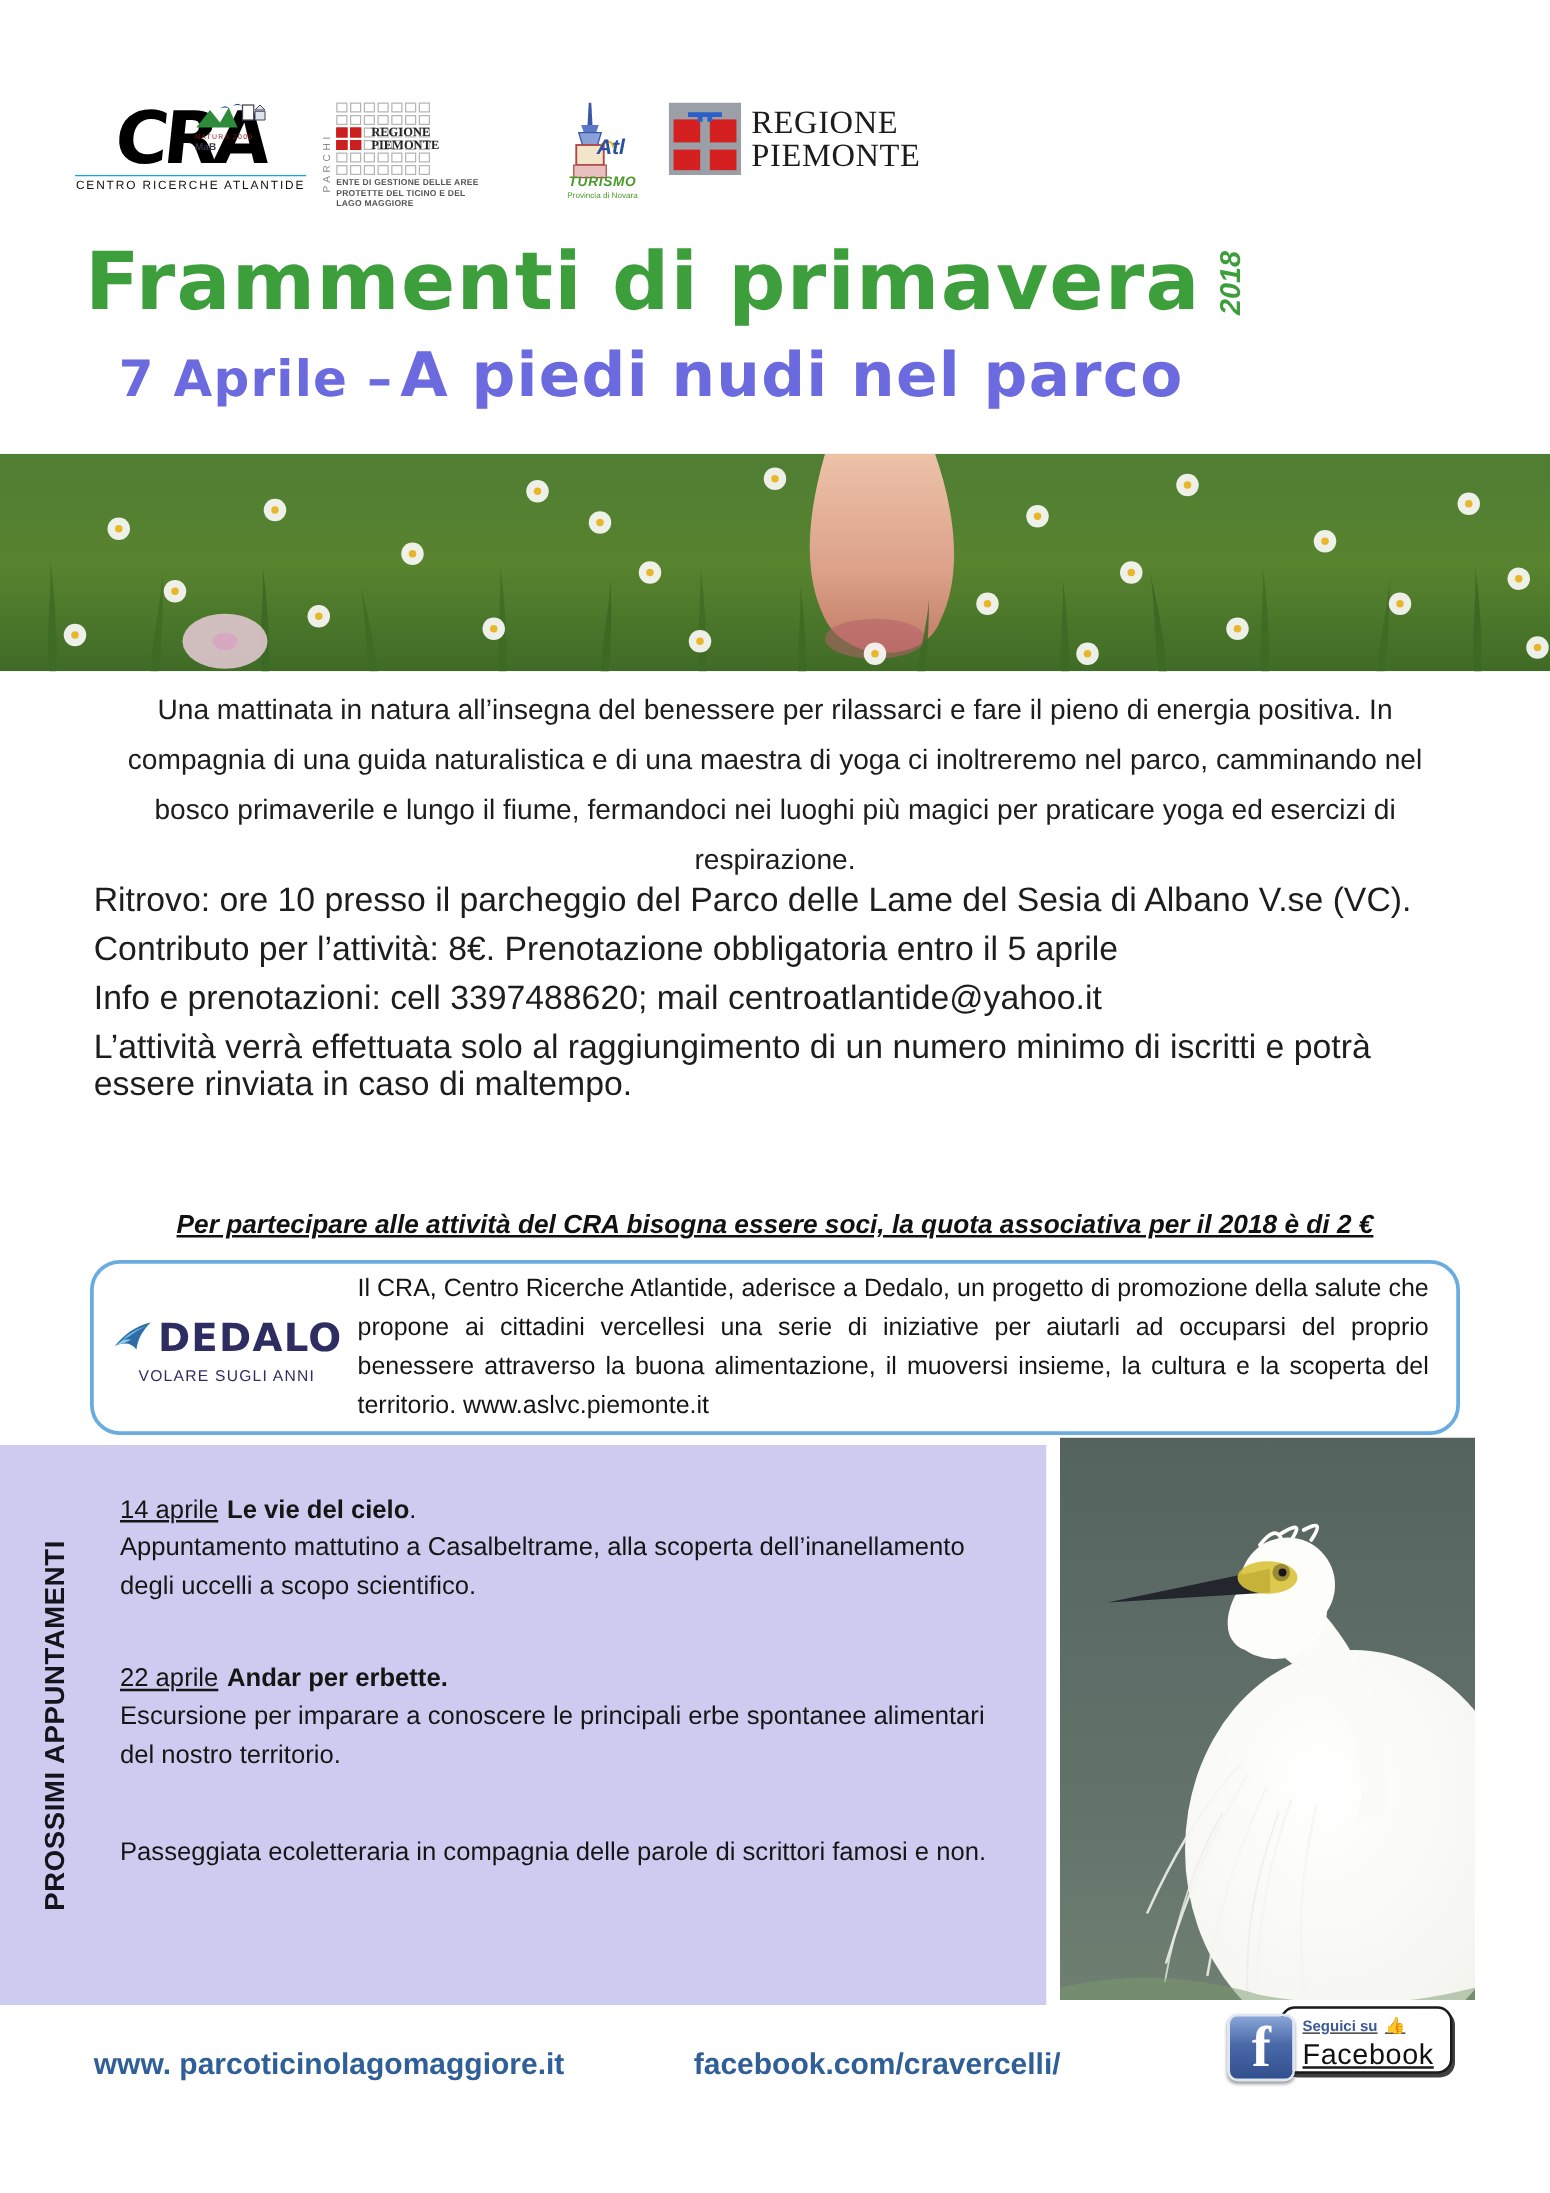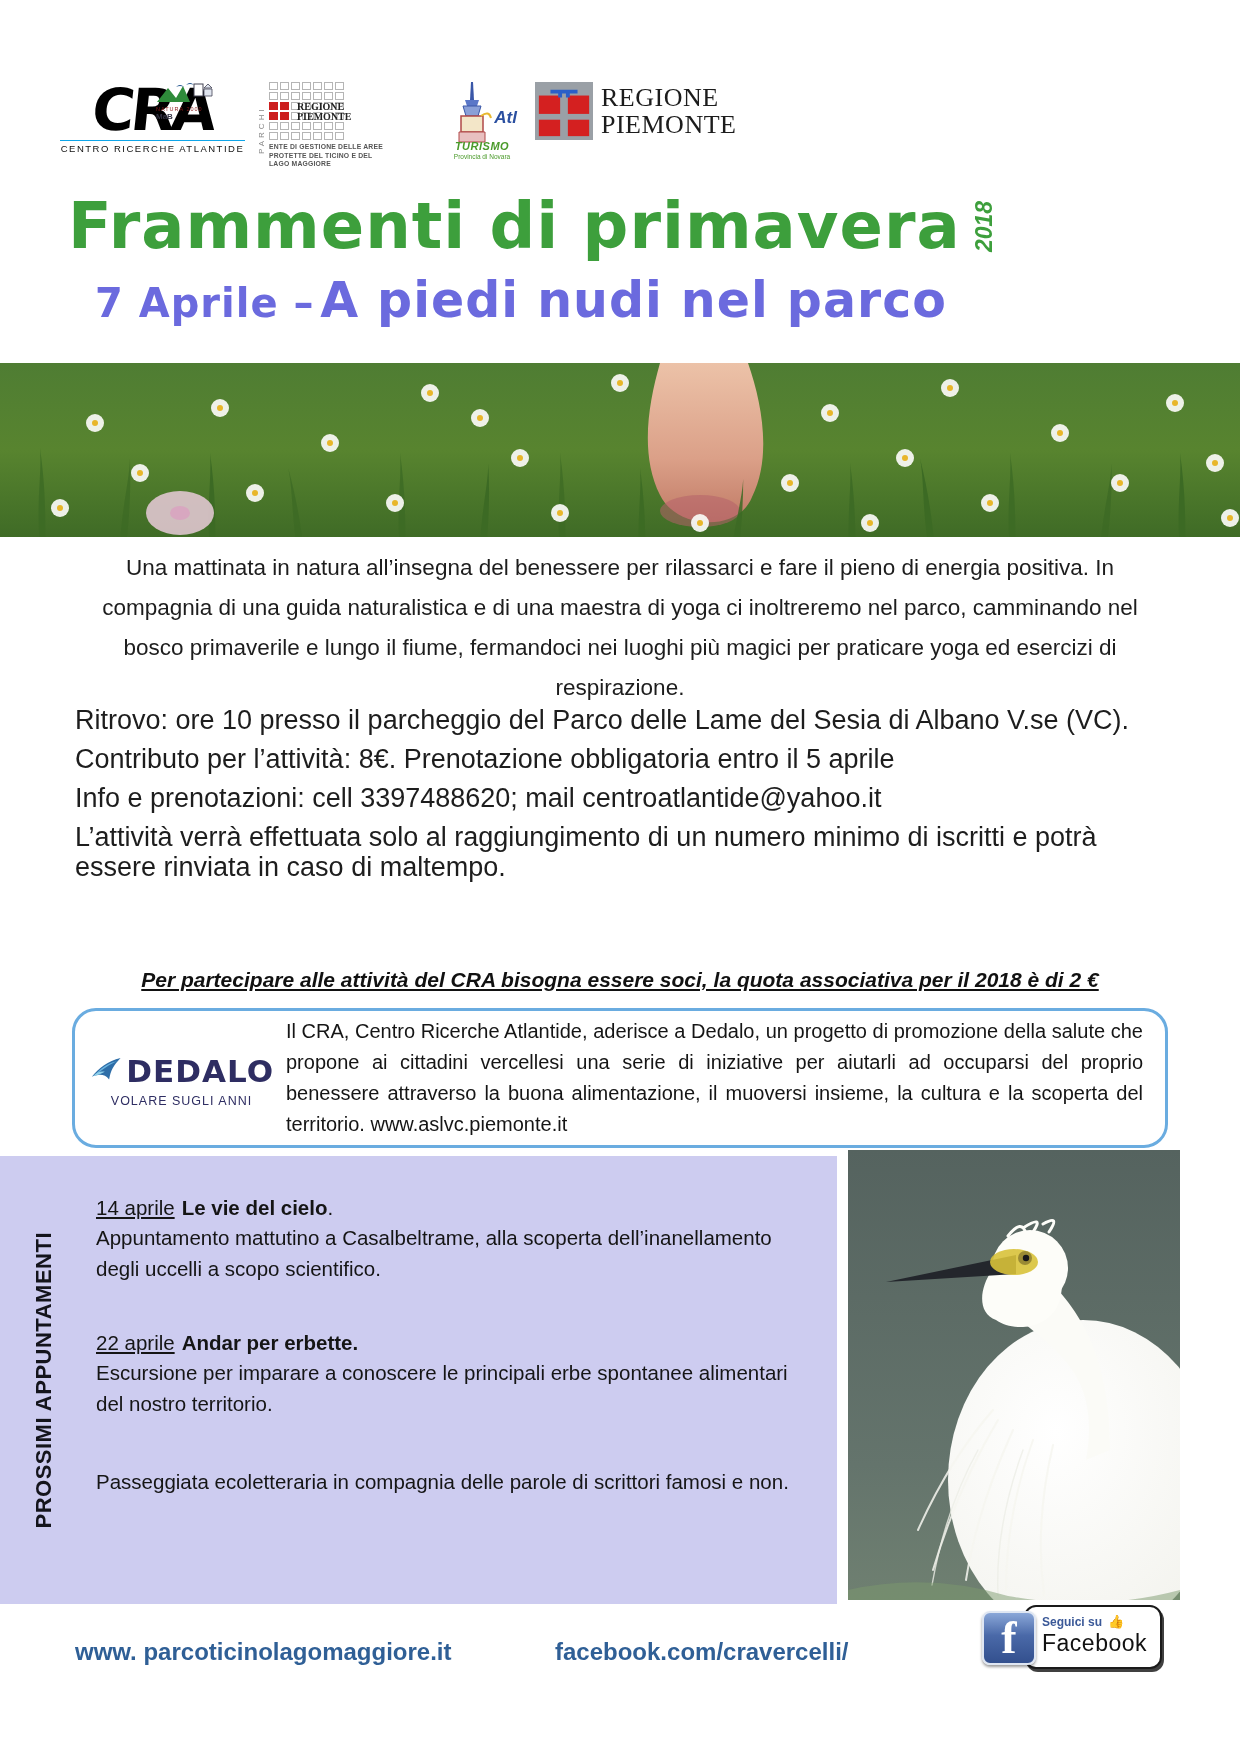--- a/index.html
+++ b/index.html
@@ -23,21 +23,21 @@
   .pg-cell { width:9px; height:8px; background:#fff; border:1px solid #b5b5b5; }
   .pg-cell.red { background:#cc1f1f; border-color:#cc1f1f; }
   .parchi-reg { position:absolute; font-family:"Liberation Serif", serif; font-size:10px; font-weight:bold; color:#222; line-height:10px; }
   .parchi-row { position:relative; height:0; }
   .parchi-ente { margin-top:3px; font-size:6.8px; font-weight:bold; color:#555; line-height:8.5px; letter-spacing:.2px; }
   .parchi-right { position:absolute; left:96px; top:0; width:62px; font-size:6px; color:#446; }
   .natura-label { font-size:5.5px; letter-spacing:1px; color:#8a1b1b; margin-top:1px; }
   .mab-label { font-size:8px; font-weight:bold; color:#334; }
 
   .logo-atl { width:70px; margin-left:30px; text-align:center; position:relative; height:80px; }
-  .atl-name { position:absolute; right:0; top:26px; font-style:italic; font-weight:bold; font-size:17px; color:#2a4fa0; }
+  .atl-name { position:absolute; right:17px; top:26px; font-style:italic; font-weight:bold; font-size:17px; color:#2a4fa0; }
   .atl-turismo { position:absolute; left:0; bottom:10px; width:100%; font-style:italic; font-weight:bold; font-size:11px; color:#4a9a2a; letter-spacing:.5px; }
   .atl-prov { position:absolute; left:0; bottom:2px; width:100%; font-size:6.5px; color:#4a9a2a; }
 
   .logo-rp { margin-left:18px; display:flex; align-items:center; }
   .rp-shield { width:58px; height:58px; margin-right:8px; }
   .rp-text { font-family:"Liberation Serif", serif; font-size:26px; line-height:27px; color:#1c1c1c; letter-spacing:.5px; }
 
   
   .title-row { position:absolute; top:186px; left:68px; display:flex; align-items:stretch; }
   .main-title {
@@ -100,23 +100,24 @@
   .link-site { left:75px; }
   .link-fb { left:555px; }
   .fb-button { position:absolute; right:78px; top:5px; width:180px; height:62px; cursor:pointer; }
   .fb-square {
     position:absolute; left:0; top:6px; width:54px; height:54px; border-radius:8px;
     background:linear-gradient(#8aa7d8 0%, #4a69a8 45%, #33508e 100%);
     border:2px solid #dfe6f2; box-shadow:0 2px 3px rgba(0,0,0,.4);
     color:#fff; font-family:"Liberation Serif", serif; font-weight:bold; font-size:46px; line-height:50px; text-align:center;
   }
   .fb-label {
-    position:absolute; left:42px; top:0; width:138px; height:64px; background:#fff;
+    position:absolute; left:42px; top:0; width:138px; height:54px; background:#fff;
     border:2px solid #1a1a1a; border-radius:12px; box-shadow:2px 3px 0 rgba(0,0,0,.75);
     padding:5px 6px 0 16px;
+    text-decoration:underline;
   }
   .fb-small { font-size:12px; font-weight:bold; color:#3b5998; }
   .thumb-icon { font-size:13px; margin-left:6px; }
   .fb-big { display:block; font-size:23px; color:#111; font-weight:normal; letter-spacing:.5px; margin-top:0px; font-family:"Liberation Sans", sans-serif; }
 </style>
 </head>
 <body>
 
 <div class="page">
 

